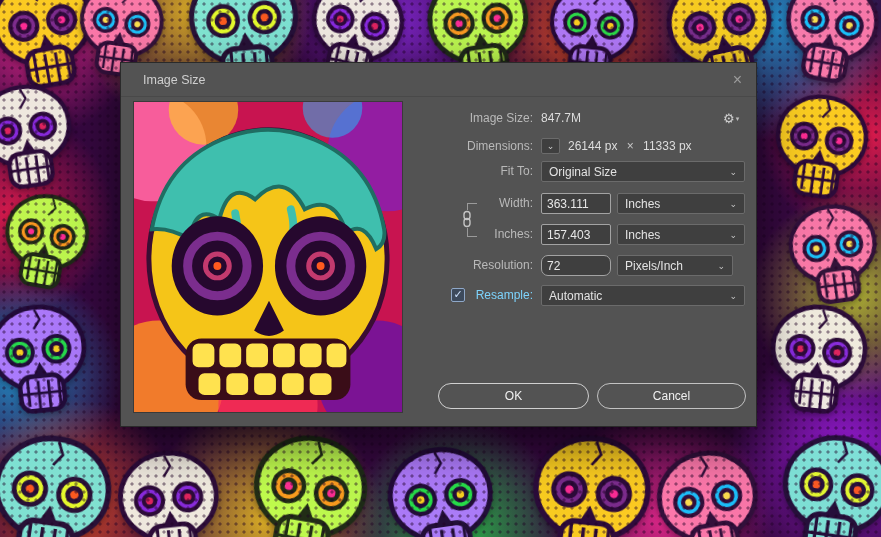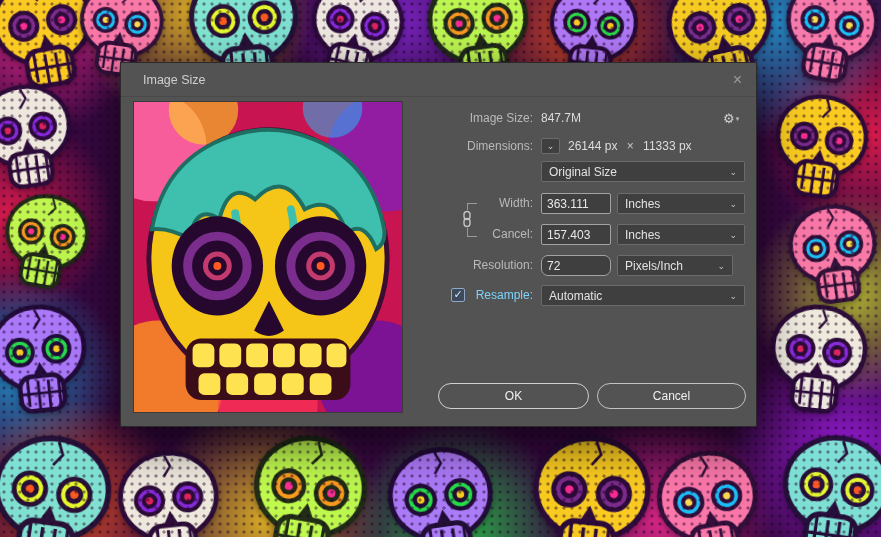--- a/index.html
+++ b/index.html
@@ -474,37 +474,38 @@
           <span>⌄</span>
         </span>
       <span class="val" style="left:447px">
         <span>26144 px</span>
         <span style="margin:0 6px;color:#c7c7c7;">×</span>
         <span>11333 px</span>
       </span>
     </div>
 
     <div class="row" style="top:98px">
+      <span class="lbl">Fit To:</span>
       <div class="dd" style="left:420px;width:204px">
         <span>Original Size</span>
         <span class="dd-chev">⌄</span>
       </div>
     </div>
 
     <div class="row" style="top:130px">
       <span class="lbl">Width:</span>
       <input class="num" style="left: 420px;" value="363.111">
       <div class="dd" style="left:496px;width:128px">
         <span>Inches</span>
         <span class="dd-chev">⌄</span>
       </div>
     </div>
 
     <div class="row" style="top:161px">
-      <span class="lbl">Cancel:</span>
+      <span class="lbl">Inches:</span>
       <input class="num" style="left: 420px;" value="157.403">
       <div class="dd" style="left:496px;width:128px">
         <span>Inches</span>
         <span class="dd-chev">⌄</span>
       </div>
     </div>
 
     <div class="bracket"></div>
     <div class="chain">
       <svg viewBox="0 0 12 18" width="12" height="18">

